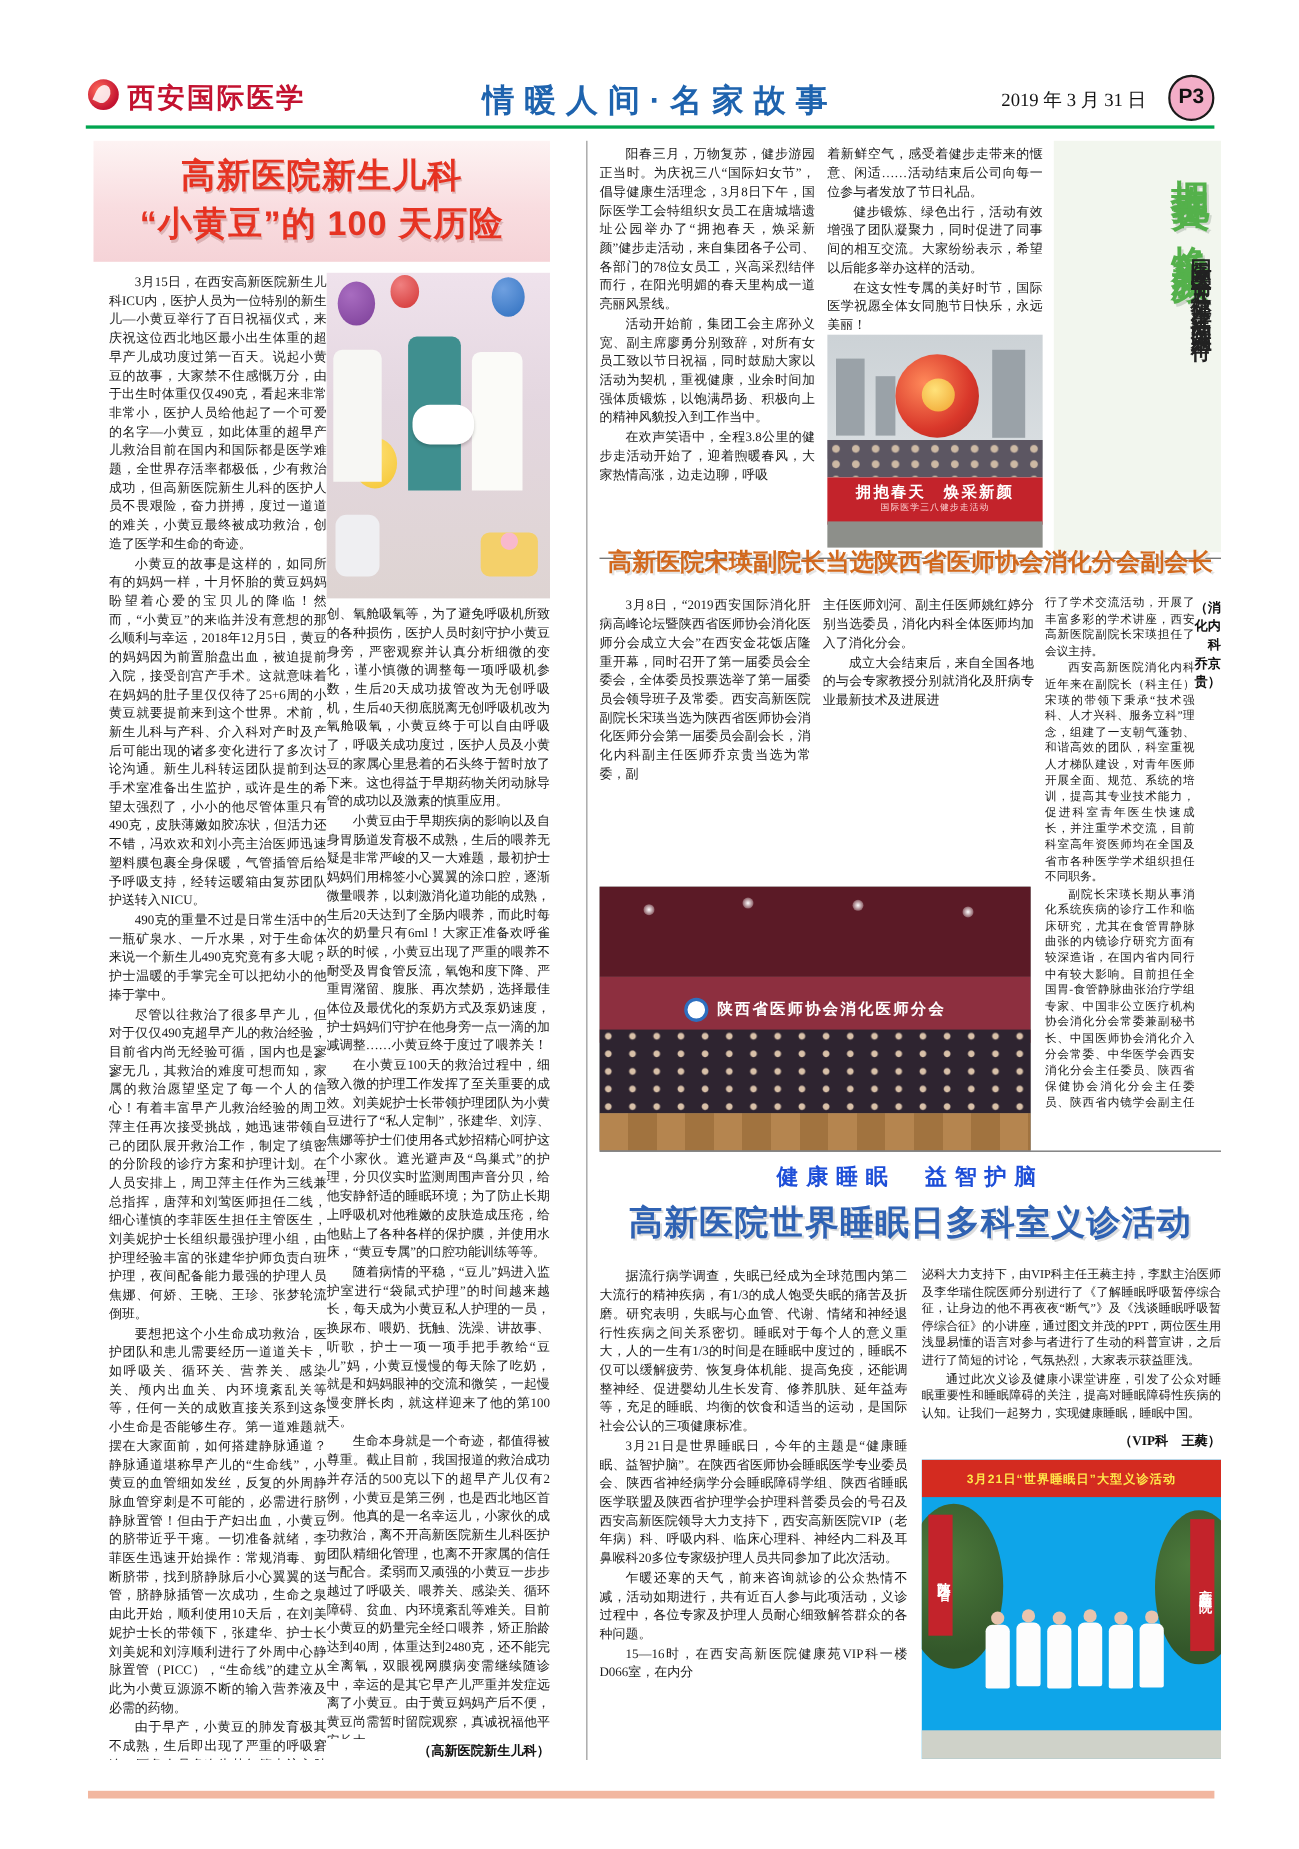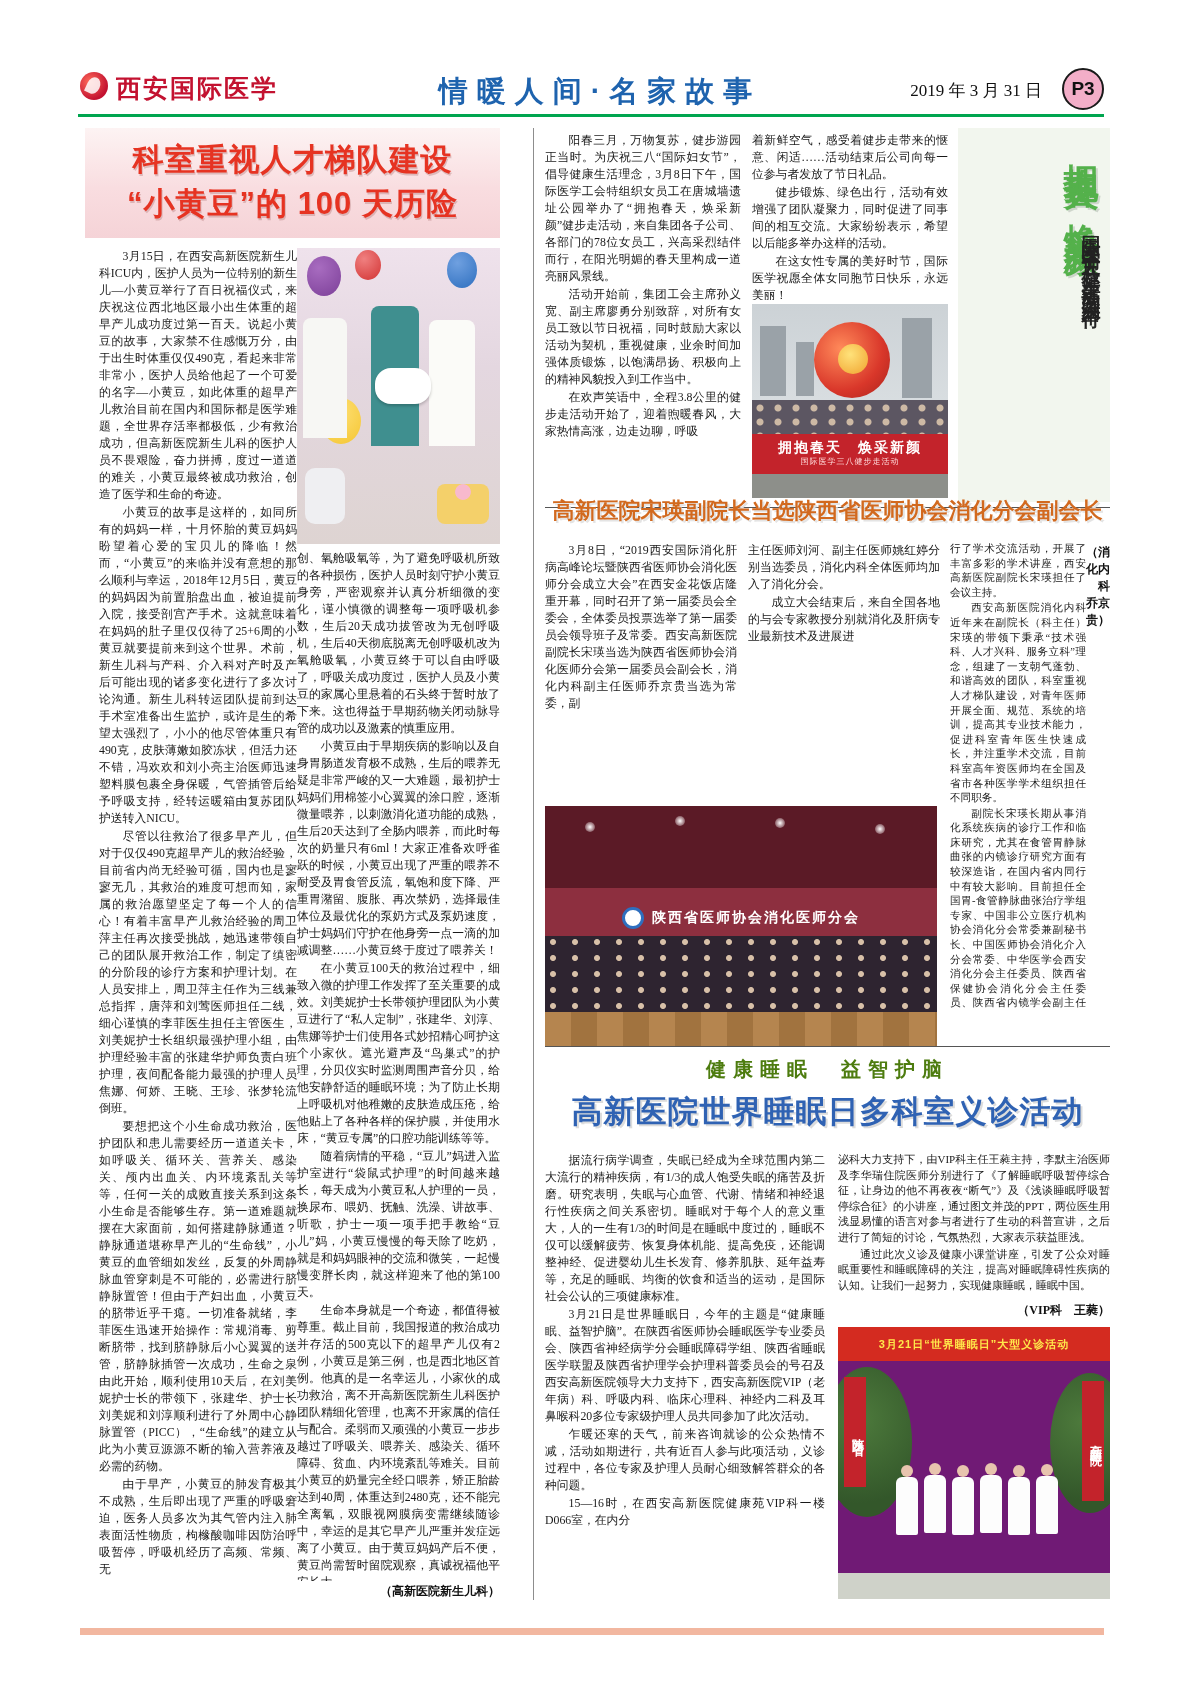--- a/index.html
+++ b/index.html
@@ -17,21 +17,21 @@
   .greenrule{height:3px;background:#00a54f;}
   
   .t{font-size:11.8px;line-height:17px;text-align:justify;text-indent:2em;margin:0 0 1px 0;color:#191919;}
   .noind{text-indent:0;}
   .colbox{overflow:hidden;}
   .byline{font-size:12px;font-weight:bold;text-align:right;margin:2px 0 0 0;color:#111;}
   
   .titlebox{background:linear-gradient(180deg,#fdf3f3 0%,#f9dde0 55%,#f5d3d7 100%);text-align:center;padding-top:10px;}
   .h-left{font-family:"Liberation Sans",sans-serif;font-weight:bold;color:#e63322;font-size:31px;line-height:1.42;margin:0;text-shadow:1px 2px 0 rgba(170,110,110,.35);letter-spacing:1px;}
   .h-orange{font-family:"Liberation Sans",sans-serif;font-weight:bold;font-size:22px;color:#d2691e;text-align:center;margin:0;text-shadow:2px 2px 0 #e4e4e4;white-space:nowrap;}
-  .kicker{font-family:"Liberation Sans",sans-serif;font-weight:bold;font-size:20px;color:#4d7c0f;text-align:center;letter-spacing:7px;margin:0;}
+  .kicker{font-family:"Liberation Sans",sans-serif;font-weight:bold;font-size:20px;color:#1d4ed8;text-align:center;letter-spacing:7px;margin:0;}
   .h-blue{font-family:"Liberation Sans",sans-serif;font-weight:bold;font-size:31px;color:#2f62b3;text-align:center;margin:0;text-shadow:2px 2px 0 #dcdcdc;letter-spacing:1px;}
   
   .vpanel{background:#f2f6ee;writing-mode:vertical-rl;display:flex;justify-content:flex-start;padding:8px 6px;box-sizing:border-box;}
   .v-big{font-family:"Liberation Sans",sans-serif;font-weight:bold;font-size:35px;color:#54b14b;letter-spacing:5px;text-shadow:2px 2px 0 #cfd6cc;margin-left:10px;}
   .v-sub{font-family:"Liberation Sans",sans-serif;font-weight:bold;font-size:19px;color:#222;letter-spacing:5px;margin-top:4px;}
   
   .vdiv{width:0;border-left:1px solid #8d8d8d;}
   .hdiv{height:0;border-top:1px solid #555;}
   .bottomstrip{background:#f2b7a0;}
   
@@ -48,21 +48,21 @@
   .banner .small{font-size:8px;letter-spacing:1px;line-height:10px;color:#ffd9d9;}
   .ph-conf{background:#737373;}
   .conf-top{position:absolute;left:0;top:0;right:0;height:34%;background:#5b1a26;}
   .light{position:absolute;width:10px;height:10px;border-radius:50%;background:radial-gradient(#fff,rgba(255,255,255,0));}
   .conf-band{position:absolute;left:0;right:0;top:34%;height:60px;background:#8d2f3f;display:flex;align-items:center;justify-content:center;gap:8px;}
   .conf-logo{width:22px;height:22px;border-radius:50%;background:#fff;border:3px solid #2e6fbf;box-sizing:border-box;}
   .conf-title{color:#fff;font-family:"Liberation Sans",sans-serif;font-weight:bold;font-size:14px;letter-spacing:2px;}
   .conf-crowd{position:absolute;left:0;right:0;bottom:14%;height:32%;background:#2e2430;
     background-image:radial-gradient(circle at 8px 6px,#d8c0a8 2.5px,rgba(0,0,0,0) 3.5px);background-size:22px 16px;}
   .conf-floor{position:absolute;left:0;right:0;bottom:0;height:14%;background:repeating-linear-gradient(90deg,#b5854f 0 26px,#a1733f 26px 52px);}
-  .ph-sleep{background:#701a75;}
+  .ph-sleep{background:#0ea5e9;}
   .sleep-banner{position:absolute;left:0;top:0;right:0;height:34px;background:#d42b20;color:#ffe84a;display:flex;align-items:center;justify-content:center;font-family:"Liberation Sans",sans-serif;font-weight:bold;font-size:11px;letter-spacing:1px;}
   .bush{position:absolute;border-radius:50%;background:radial-gradient(circle at 40% 35%,#4d7a3c,#33572a 75%);}
   .nurse{position:absolute;width:22px;height:58px;background:#fdfdfd;border-radius:6px 6px 2px 2px;}
   .nurse::before{content:"";position:absolute;top:-12px;left:5px;width:12px;height:12px;border-radius:50%;background:#e8c4ae;}
   .vsign{position:absolute;width:22px;background:#c3232b;color:#fff;writing-mode:vertical-rl;text-align:center;font-family:"Liberation Sans",sans-serif;font-weight:bold;font-size:12px;letter-spacing:3px;}
   .ground{position:absolute;left:0;right:0;bottom:0;height:26px;background:#cfd2c9;}
 </style>
 </head>
 <body>
 
@@ -74,27 +74,28 @@
       <span class="brand-text">西安国际医学</span>
     </div>
     <div class="masthead abs" style="left:330px;top:4px;width:380px;text-align:center;">情暖人间·名家故事</div>
     <div class="dateline abs" style="right:62px;top:11px;">2019 年 3 月 31 日</div>
     <div class="pagebadge abs" style="right:0;top:0;">P3</div>
   </div>
   <div class="greenrule abs" style="left:78px;top:114px;width:1026px;"></div>
 
   <div class="abs" style="left:85px;top:128px;width:415px;height:1472px;">
     <div class="titlebox" style="height:100px;">
-      <p class="h-left">科室重视人才梯队建设</p>
+      <p class="h-left">高新医院新生儿科</p>
       <p class="h-left">“小黄豆”的 100 天历险</p>
     </div>
 
     <div class="colbox abs" style="left:14px;top:120px;width:198px;height:1352px;font-family:Liberation Serif, serif;">
       <p class="t">3月15日，在西安高新医院新生儿科ICU内，医护人员为一位特别的新生儿—小黄豆举行了百日祝福仪式，来庆祝这位西北地区最小出生体重的超早产儿成功度过第一百天。说起小黄豆的故事，大家禁不住感慨万分，由于出生时体重仅仅490克，看起来非常非常小，医护人员给他起了一个可爱的名字—小黄豆，如此体重的超早产儿救治目前在国内和国际都是医学难题，全世界存活率都极低，少有救治成功，但高新医院新生儿科的医护人员不畏艰险，奋力拼搏，度过一道道的难关，小黄豆最终被成功救治，创造了医学和生命的奇迹。</p>
       <p class="t">小黄豆的故事是这样的，如同所有的妈妈一样，十月怀胎的黄豆妈妈盼望着心爱的宝贝儿的降临！然而，“小黄豆”的来临并没有意想的那么顺利与幸运，2018年12月5日，黄豆的妈妈因为前置胎盘出血，被迫提前入院，接受剖宫产手术。这就意味着在妈妈的肚子里仅仅待了25+6周的小黄豆就要提前来到这个世界。术前，新生儿科与产科、介入科对产时及产后可能出现的诸多变化进行了多次讨论沟通。新生儿科转运团队提前到达手术室准备出生监护，或许是生的希望太强烈了，小小的他尽管体重只有490克，皮肤薄嫩如胶冻状，但活力还不错，冯欢欢和刘小亮主治医师迅速塑料膜包裹全身保暖，气管插管后给予呼吸支持，经转运暖箱由复苏团队护送转入NICU。</p>
+      <p class="t">490克的重量不过是日常生活中的一瓶矿泉水、一斤水果，对于生命体来说一个新生儿490克究竟有多大呢？护士温暖的手掌完全可以把幼小的他捧于掌中。</p>
       <p class="t">尽管以往救治了很多早产儿，但对于仅仅490克超早产儿的救治经验，目前省内尚无经验可循，国内也是寥寥无几，其救治的难度可想而知，家属的救治愿望坚定了每一个人的信心！有着丰富早产儿救治经验的周卫萍主任再次接受挑战，她迅速带领自己的团队展开救治工作，制定了缜密的分阶段的诊疗方案和护理计划。在人员安排上，周卫萍主任作为三线兼总指挥，唐萍和刘莺医师担任二线，细心谨慎的李菲医生担任主管医生，刘美妮护士长组织最强护理小组，由护理经验丰富的张建华护师负责白班护理，夜间配备能力最强的护理人员焦娜、何娇、王晓、王珍、张梦轮流倒班。</p>
       <p class="t">要想把这个小生命成功救治，医护团队和患儿需要经历一道道关卡，如呼吸关、循环关、营养关、感染关、颅内出血关、内环境紊乱关等等，任何一关的成败直接关系到这条小生命是否能够生存。第一道难题就摆在大家面前，如何搭建静脉通道？静脉通道堪称早产儿的“生命线”，小黄豆的血管细如发丝，反复的外周静脉血管穿刺是不可能的，必需进行脐静脉置管！但由于产妇出血，小黄豆的脐带近乎干瘪。一切准备就绪，李菲医生迅速开始操作：常规消毒、剪断脐带，找到脐静脉后小心翼翼的送管，脐静脉插管一次成功，生命之泉由此开始，顺利使用10天后，在刘美妮护士长的带领下，张建华、护士长刘美妮和刘淳顺利进行了外周中心静脉置管（PICC），“生命线”的建立从此为小黄豆源源不断的输入营养液及必需的药物。</p>
       <p class="t">由于早产，小黄豆的肺发育极其不成熟，生后即出现了严重的呼吸窘迫，医务人员多次为其气管内注入肺表面活性物质，枸橼酸咖啡因防治呼吸暂停，呼吸机经历了高频、常频、无</p>
     </div>
 
     <div class="abs" style="left:212px;top:120px;width:203px;height:1352px;display:flex;flex-direction:column;">
       <div class="photo ph-nicu" style="width:203px;height:296px;flex:0 0 auto;">
         <div class="balloon" style="left:10px;top:8px;width:34px;height:40px;background:radial-gradient(circle at 35% 30%,#a86cc0,#7c3f98);"></div>
         <div class="balloon" style="left:150px;top:4px;width:30px;height:36px;background:radial-gradient(circle at 35% 30%,#6fa0e0,#2e6fbf);"></div>
         <div class="balloon" style="left:58px;top:2px;width:26px;height:30px;background:radial-gradient(circle at 35% 30%,#f08080,#d23333);"></div>

